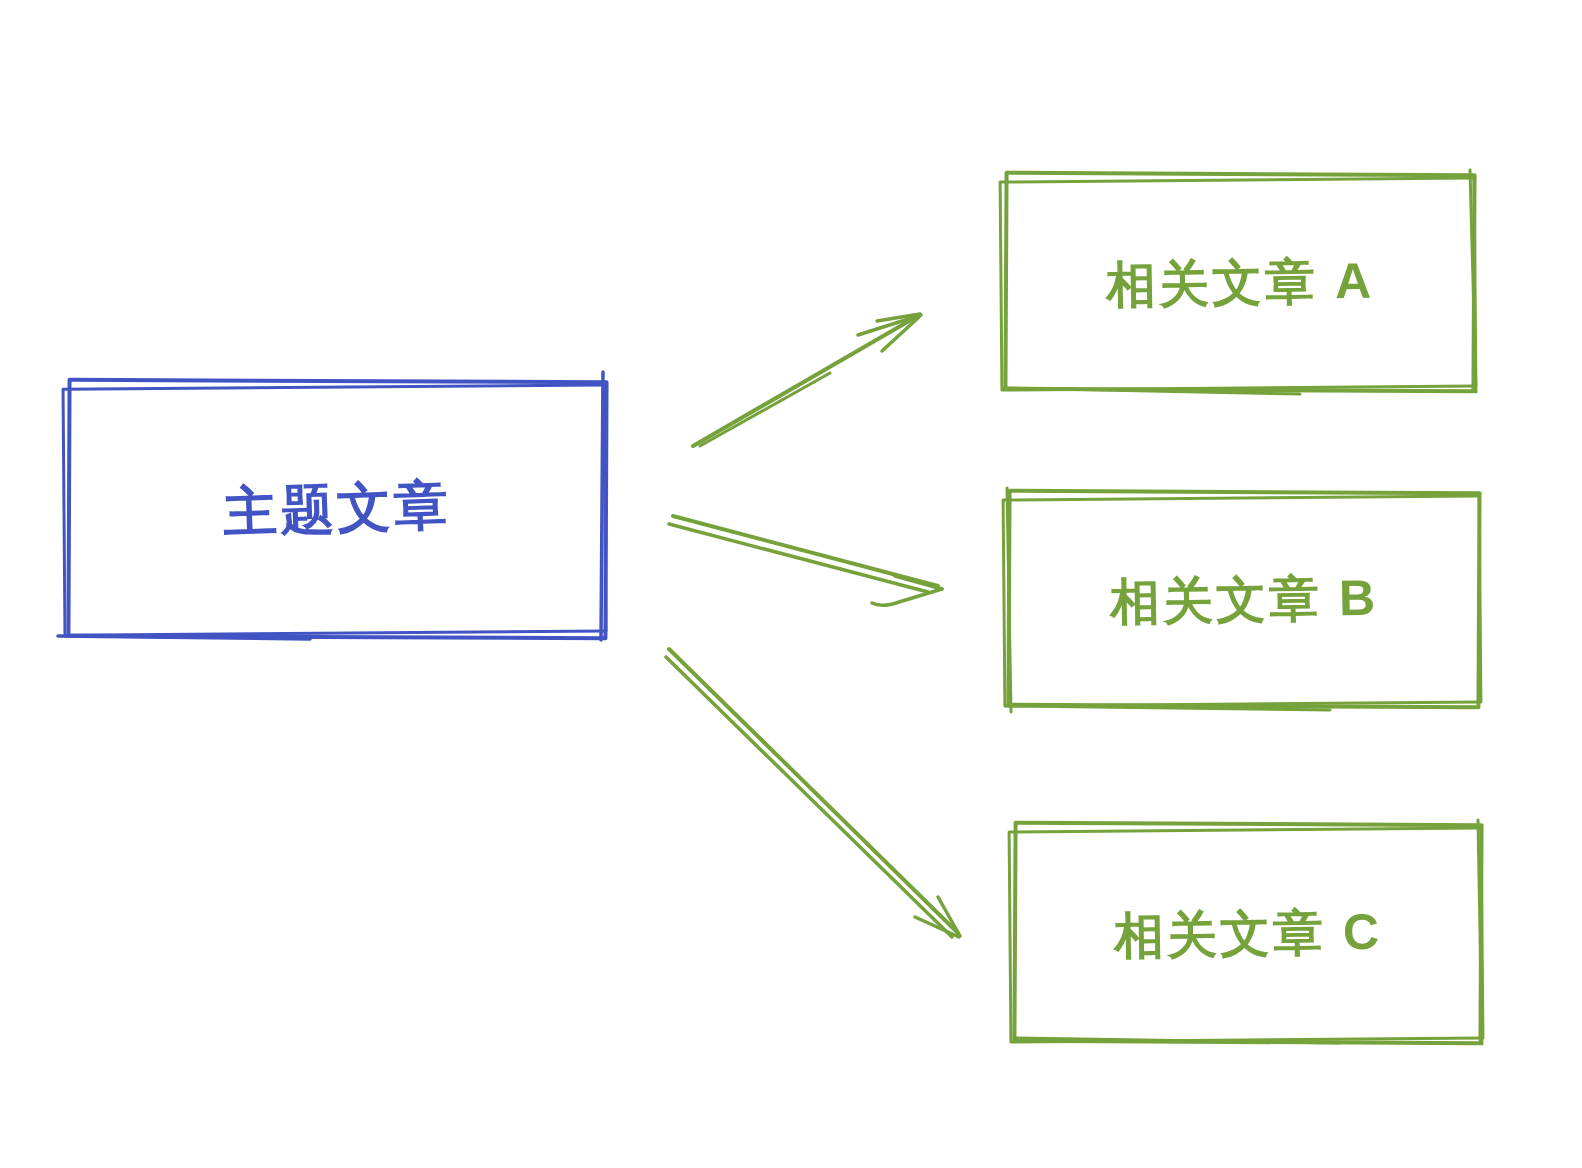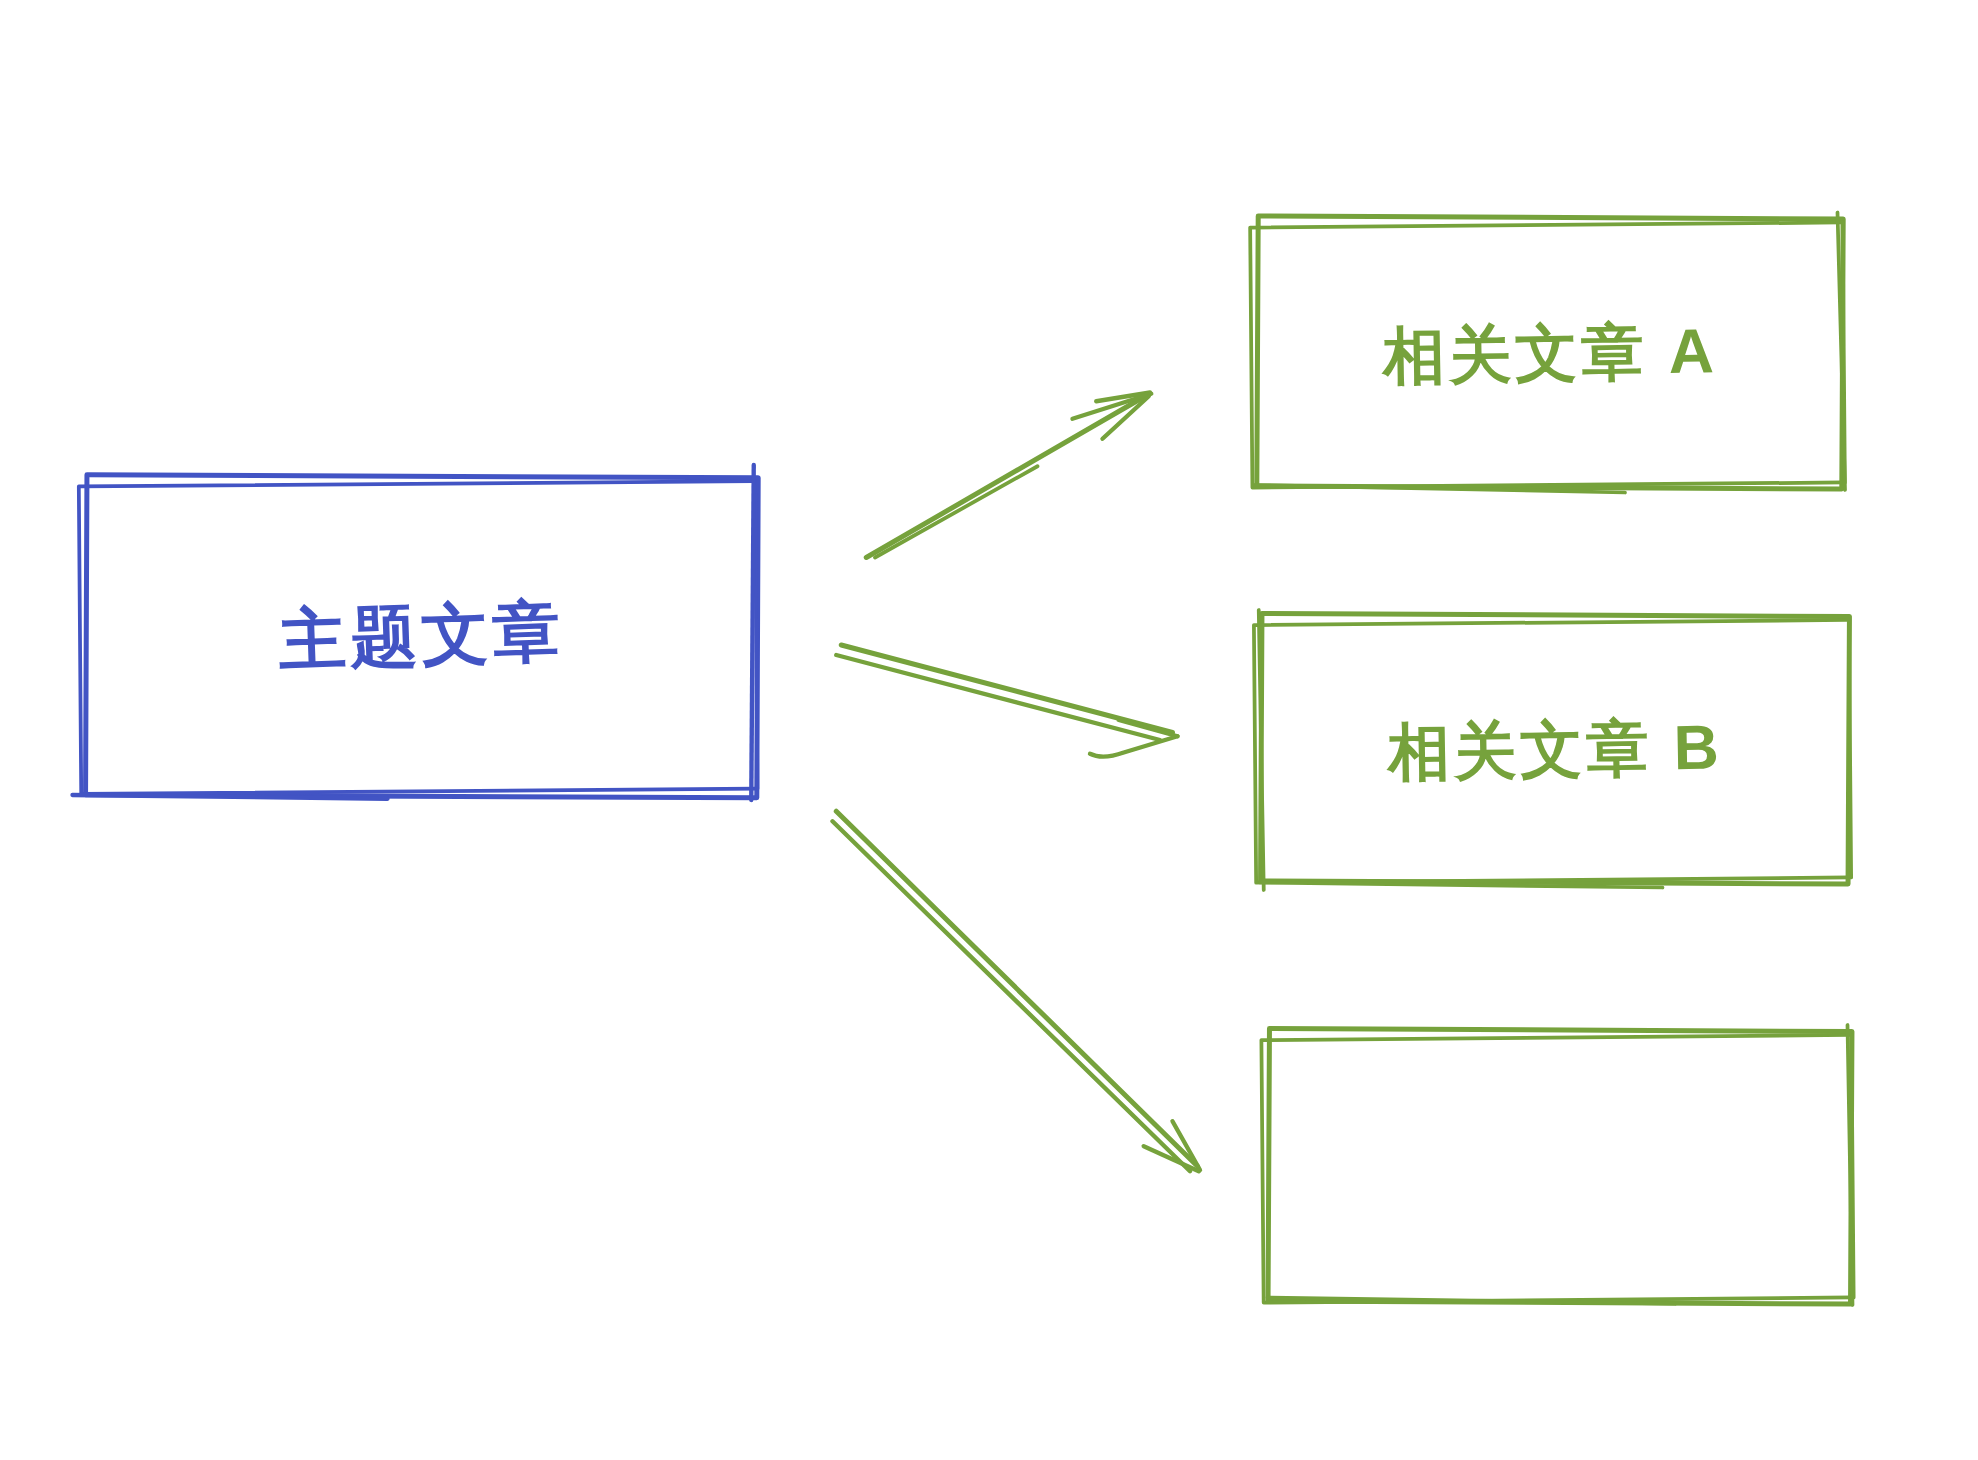--- a/index.html
+++ b/index.html
@@ -104,14 +104,17 @@
   </div>
 
   <div class="node target" style="left:1003px;top:172px;width:474px;height:222px;">
     <span class="node-label">相关文章 A</span>
   </div>
 
   <div class="node target" style="left:1006px;top:490px;width:476px;height:220px;">
     <span class="node-label">相关文章 B</span>
   </div>
 
+  <div class="node target" style="left:1012px;top:822px;width:472px;height:224px;">
+    <span class="node-label">相关文章 C</span>
+  </div>
 
 </div>
 
 </body></html>

